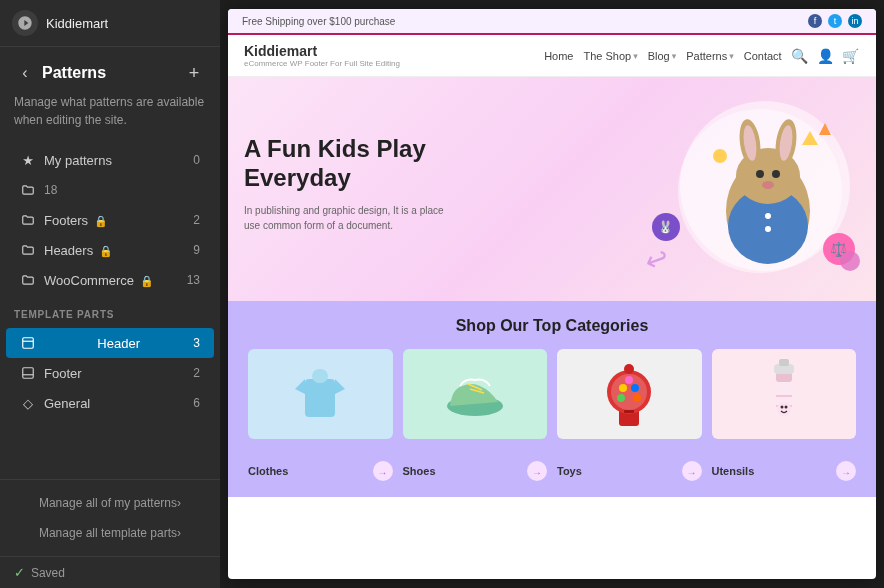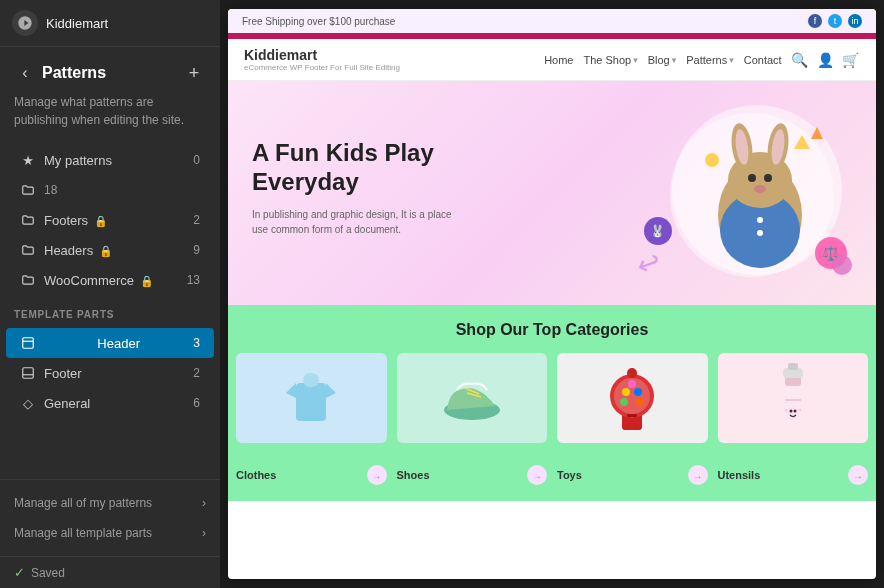--- a/index.html
+++ b/index.html
@@ -82,21 +82,21 @@
     }
 
     .lock-icon { font-size: 11px; margin-left: 3px; color: #888; }
 
     .sidebar-bottom {
       margin-top: auto;
       border-top: 1px solid #3c3c3c;
       padding: 8px 0;
     }
     .sidebar-manage-item {
-      display: flex; align-items: center; justify-content: space-between;
+      display: flex; align-items: center; justify-content: center;
       padding: 8px 14px;
       font-size: 12px; color: #999;
       cursor: pointer;
     }
     .chevron-right { font-size: 12px; }
 
     .saved-bar {
       padding: 8px 14px;
       font-size: 12px; color: #999;
       display: flex; align-items: center; gap: 6px;
@@ -131,21 +131,21 @@
     .announcement-bar {
       background: #f8f0ff;
       text-align: center;
       padding: 5px;
       font-size: 10px;
       color: #555;
       display: flex;
       justify-content: space-between;
       align-items: center;
       padding: 5px 14px;
-      border-bottom: 6px solid #be185d;
+      border-bottom: 2px solid #be185d;
     }
     .social-icons { display: flex; gap: 6px; }
     .social-circle { width: 14px; height: 14px; border-radius: 50%; display: flex; align-items: center; justify-content: center; font-size: 9px; color: #fff; }
     .social-fb { background: #3b5998; }
     .social-tw { background: #1da1f2; }
     .social-li { background: #0077b5; }
 
     
     .site-navbar {
       display: flex;
@@ -159,21 +159,21 @@
     .site-logo-tagline { font-size: 8px; color: #999; }
     .site-nav { display: flex; gap: 10px; align-items: center; font-size: 11px; color: #444; }
     .site-nav-item { cursor: pointer; display: flex; align-items: center; gap: 2px; }
     .nav-caret { font-size: 9px; color: #999; }
     .site-nav-icons { display: flex; gap: 8px; align-items: center; margin-left: 10px; }
     .nav-icon { font-size: 14px; color: #555; cursor: pointer; }
 
     
     .hero-section {
       background: linear-gradient(135deg, #fce4f7 0%, #f9d0f4 50%, #fce4ec 100%);
-      padding: 24px 24px 20px;
+      padding: 24px 16px 20px;
       display: flex;
       align-items: center;
       justify-content: space-between;
       position: relative;
       overflow: hidden;
       min-height: 210px;
     }
     .hero-text { max-width: 260px; }
     .hero-title { font-size: 24px; font-weight: 800; color: #222; line-height: 1.2; margin-bottom: 10px; }
     .hero-desc { font-size: 10px; color: #666; line-height: 1.5; margin-bottom: 14px; max-width: 200px; }
@@ -224,22 +224,22 @@
     .pink-ball {
       position: absolute; bottom: 10px; right: 0px;
       width: 20px; height: 20px;
       background: #e070c0;
       border-radius: 50%;
       opacity: 0.8;
     }
 
     
     .categories-section {
-      padding: 16px 8px;
-      background: #86efac;
+      padding: 16px 20px;
+      background: #c4b5fd;
     }
     .categories-title { text-align: center; font-size: 16px; font-weight: 700; color: #222; margin-bottom: 14px; }
     .categories-grid { display: flex; gap: 10px; }
     .category-card { flex: 1; display: flex; flex-direction: column; gap: 16px; }
     .category-image {
       height: 90px;
       border-radius: 6px;
       margin-bottom: 6px;
       overflow: hidden;
       display: flex; align-items: center; justify-content: center;
@@ -271,21 +271,21 @@
     </div>
     <span class="sidebar-app-title">Kiddiemart</span>
   </div>
 
   <div class="sidebar-header">
     <button class="back-btn">‹</button>
     <span class="sidebar-title">Patterns</span>
     <button class="add-btn">+</button>
   </div>
 
-  <div class="sidebar-desc">Manage what patterns are publishing when editing the site.</div>
+  <div class="sidebar-desc">Manage what patterns are available when editing the site.</div>
 
   <div class="sidebar-section">
     <div class="sidebar-item">
       <span class="sidebar-item-icon">★</span>
       <span class="sidebar-item-label">My patterns</span>
       <span class="sidebar-item-count">0</span>
     </div>
     <div class="sidebar-item">
       <span class="sidebar-item-icon">
         <svg width="14" height="14" viewBox="0 0 24 24" fill="none" stroke="currentColor" stroke-width="2">

